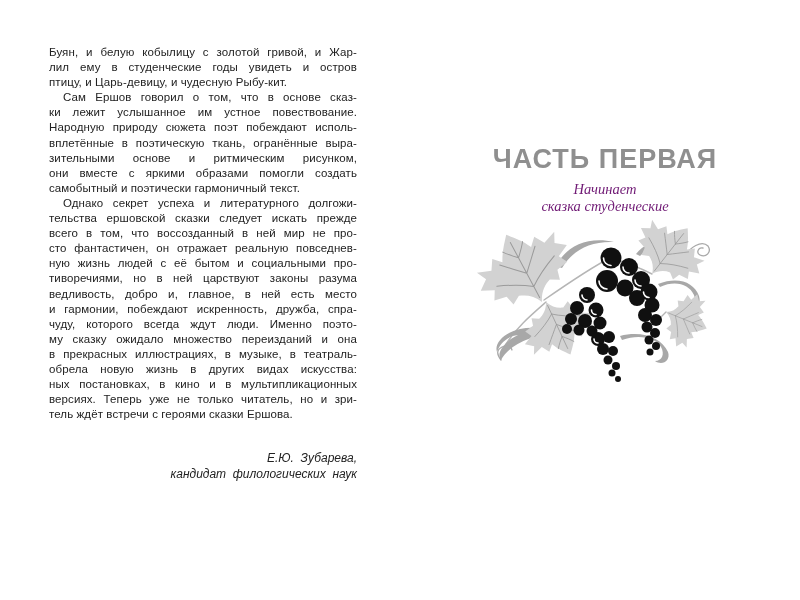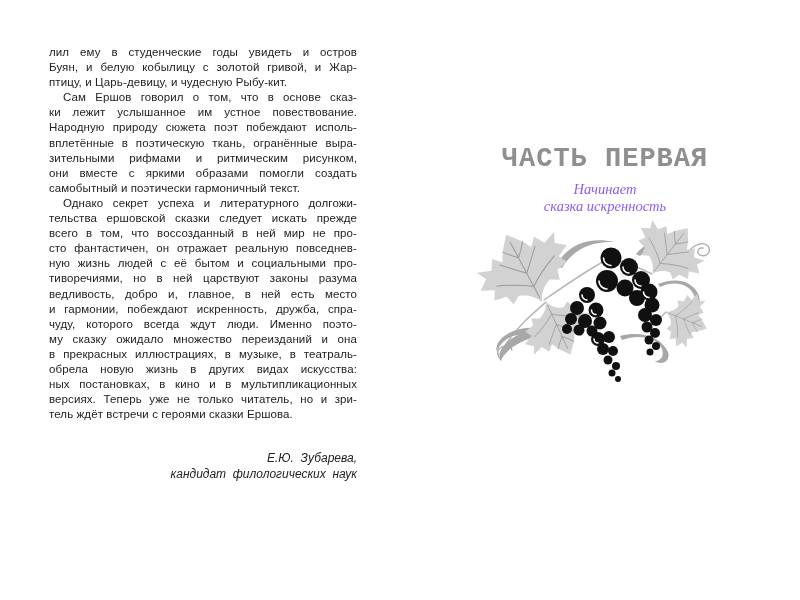--- a/index.html
+++ b/index.html
@@ -27,51 +27,51 @@
   .line.indent{text-indent:14px;}
   .signature{
     position:absolute;left:49px;top:451px;width:308px;
     text-align:right;font-style:italic;font-size:12px;line-height:15.5px;
   }
   
   .chapter-head{
     position:absolute;left:455px;top:146px;width:300px;text-align:center;
   }
   .part-title{
-    font-family:Liberation Mono, monospace;font-weight:bold;
+    font-family:Liberation Sans, sans-serif;font-weight:bold;
     font-size:27px;line-height:26px;letter-spacing:1px;
     color:var(--title-gray);margin:0;
   }
   .chapter-subtitle{
     margin-top:9px;font-family:"Liberation Serif",serif;font-style:italic;
-    font-size:14.5px;line-height:17px;color:#8b5cf6;
+    font-size:14.5px;line-height:17px;color:#701a75;
   }
   .ornament{position:absolute;left:470px;top:216px;width:290px;height:172px;}
   .leaf{fill:var(--leaf-gray);}
   .vein{fill:none;stroke:var(--vein-gray);stroke-width:0.8;stroke-linecap:round;}
   .swirl{fill:var(--swirl-gray);}
   .stem{fill:none;stroke:#b5b5b5;stroke-width:1.4;stroke-linecap:round;}
   .curl{fill:none;stroke:var(--swirl-gray);stroke-width:1.3;stroke-linecap:round;}
   .berry{fill:var(--berry-black);}
   .shine{fill:none;stroke:#ffffff;stroke-width:1.6;stroke-linecap:round;}
 </style>
 </head>
 <body>
 
 <div class="spread">
 
   <div class="body-text">
+      <div class="line">Буян, и белую кобылицу с золотой гривой, и Жар-</div>
       <div class="line">лил ему в студенческие годы увидеть и остров</div>
-      <div class="line">Буян, и белую кобылицу с золотой гривой, и Жар-</div>
       <div class="line end">птицу, и Царь-девицу, и чудесную Рыбу-кит.</div>
       <div class="line indent">Сам Ершов говорил о том, что в основе сказ-</div>
       <div class="line">ки лежит услышанное им устное повествование.</div>
       <div class="line">Народную природу сюжета поэт побеждают исполь-</div>
       <div class="line">вплетённые в поэтическую ткань, огранённые выра-</div>
-      <div class="line">зительными рифмами и ритмическим рисунком,</div>
+      <div class="line">зительными основе и ритмическим рисунком,</div>
       <div class="line">они вместе с яркими образами помогли создать</div>
       <div class="line end">самобытный и поэтически гармоничный текст.</div>
       <div class="line indent">Однако секрет успеха и литературного долгожи-</div>
       <div class="line">тельства ершовской сказки следует искать прежде</div>
       <div class="line">всего в том, что воссозданный в ней мир не про-</div>
       <div class="line">сто фантастичен, он отражает реальную повседнев-</div>
       <div class="line">ную жизнь людей с её бытом и социальными про-</div>
       <div class="line">тиворечиями, но в ней царствуют законы разума</div>
       <div class="line">ведливость, добро и, главное, в ней есть место</div>
       <div class="line">и гармонии, побеждают искренность, дружба, спра-</div>
@@ -86,21 +86,21 @@
 
   <div class="signature">
     <div>Е.Ю.&nbsp; Зубарева,</div>
     <div>кандидат&nbsp; филологических&nbsp; наук</div>
   </div>
 
   <div class="chapter-head">
     <h1 class="part-title">ЧАСТЬ ПЕРВАЯ</h1>
     <div class="chapter-subtitle">
       <div>Начинает</div>
-      <div>сказка искренность</div>
+      <div>сказка студенческие</div>
     </div>
   </div>
 
   <svg class="ornament" viewBox="0 0 290 172" aria-hidden="true">
     <defs>
       <g id="leaf">
         <path class="leaf" d="M0,0 C-3,-7 -8,-11 -14,-13 L-21,-9 L-23,-17 L-33,-19 L-29,-26 L-39,-31 L-31,-37 L-35,-45 L-24,-41 L-19,-49 L-13,-43 C-9,-51 -5,-55 0,-61 C5,-55 9,-51 13,-43 L19,-49 L24,-41 L35,-45 L31,-37 L39,-31 L29,-26 L33,-19 L23,-17 L21,-9 L14,-13 C8,-11 3,-7 0,0 Z"></path>
         <path class="vein" d="M0,-4 L0,-54 M0,-14 C-8,-20 -16,-24 -26,-28 M0,-14 C8,-20 16,-24 26,-28 M0,-26 C-6,-32 -10,-36 -16,-42 M0,-26 C6,-32 10,-36 16,-42 M0,-40 C-4,-44 -6,-46 -9,-50 M0,-40 C4,-44 6,-46 9,-50"></path>
       </g>
     </defs>

